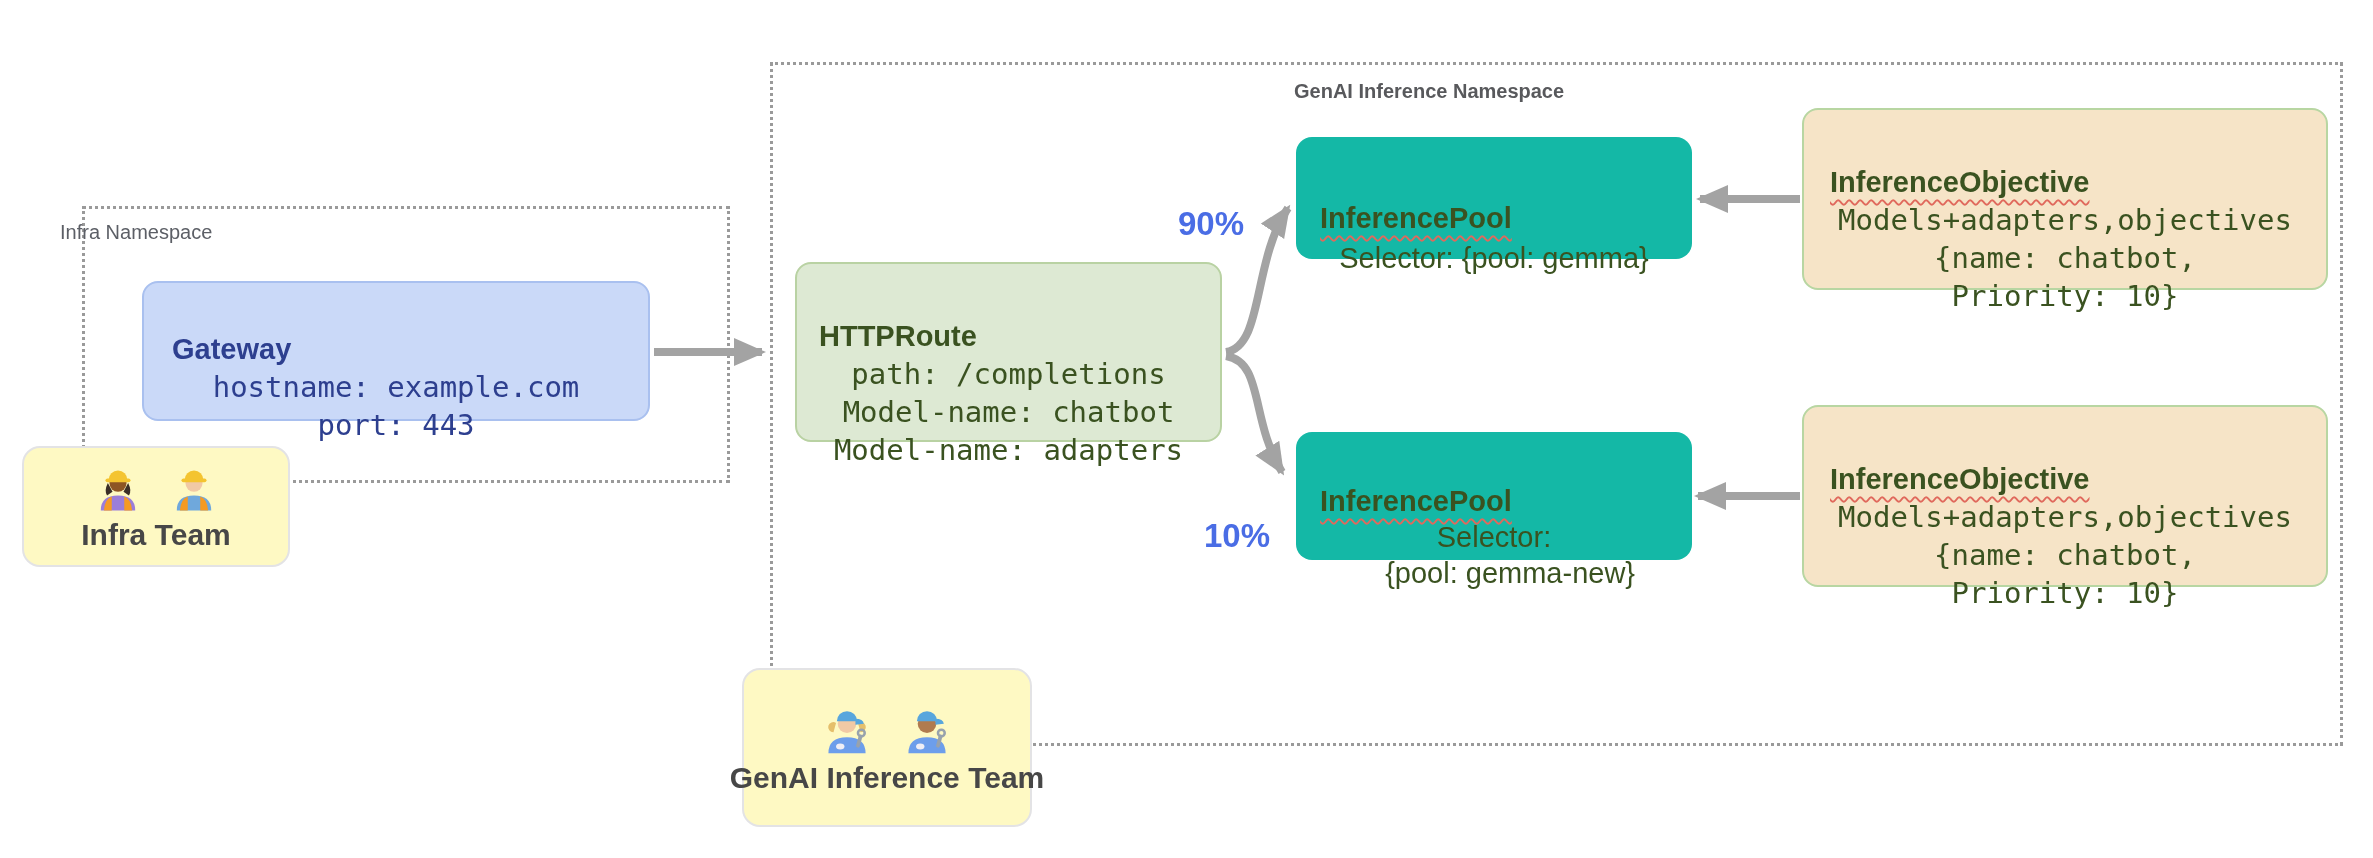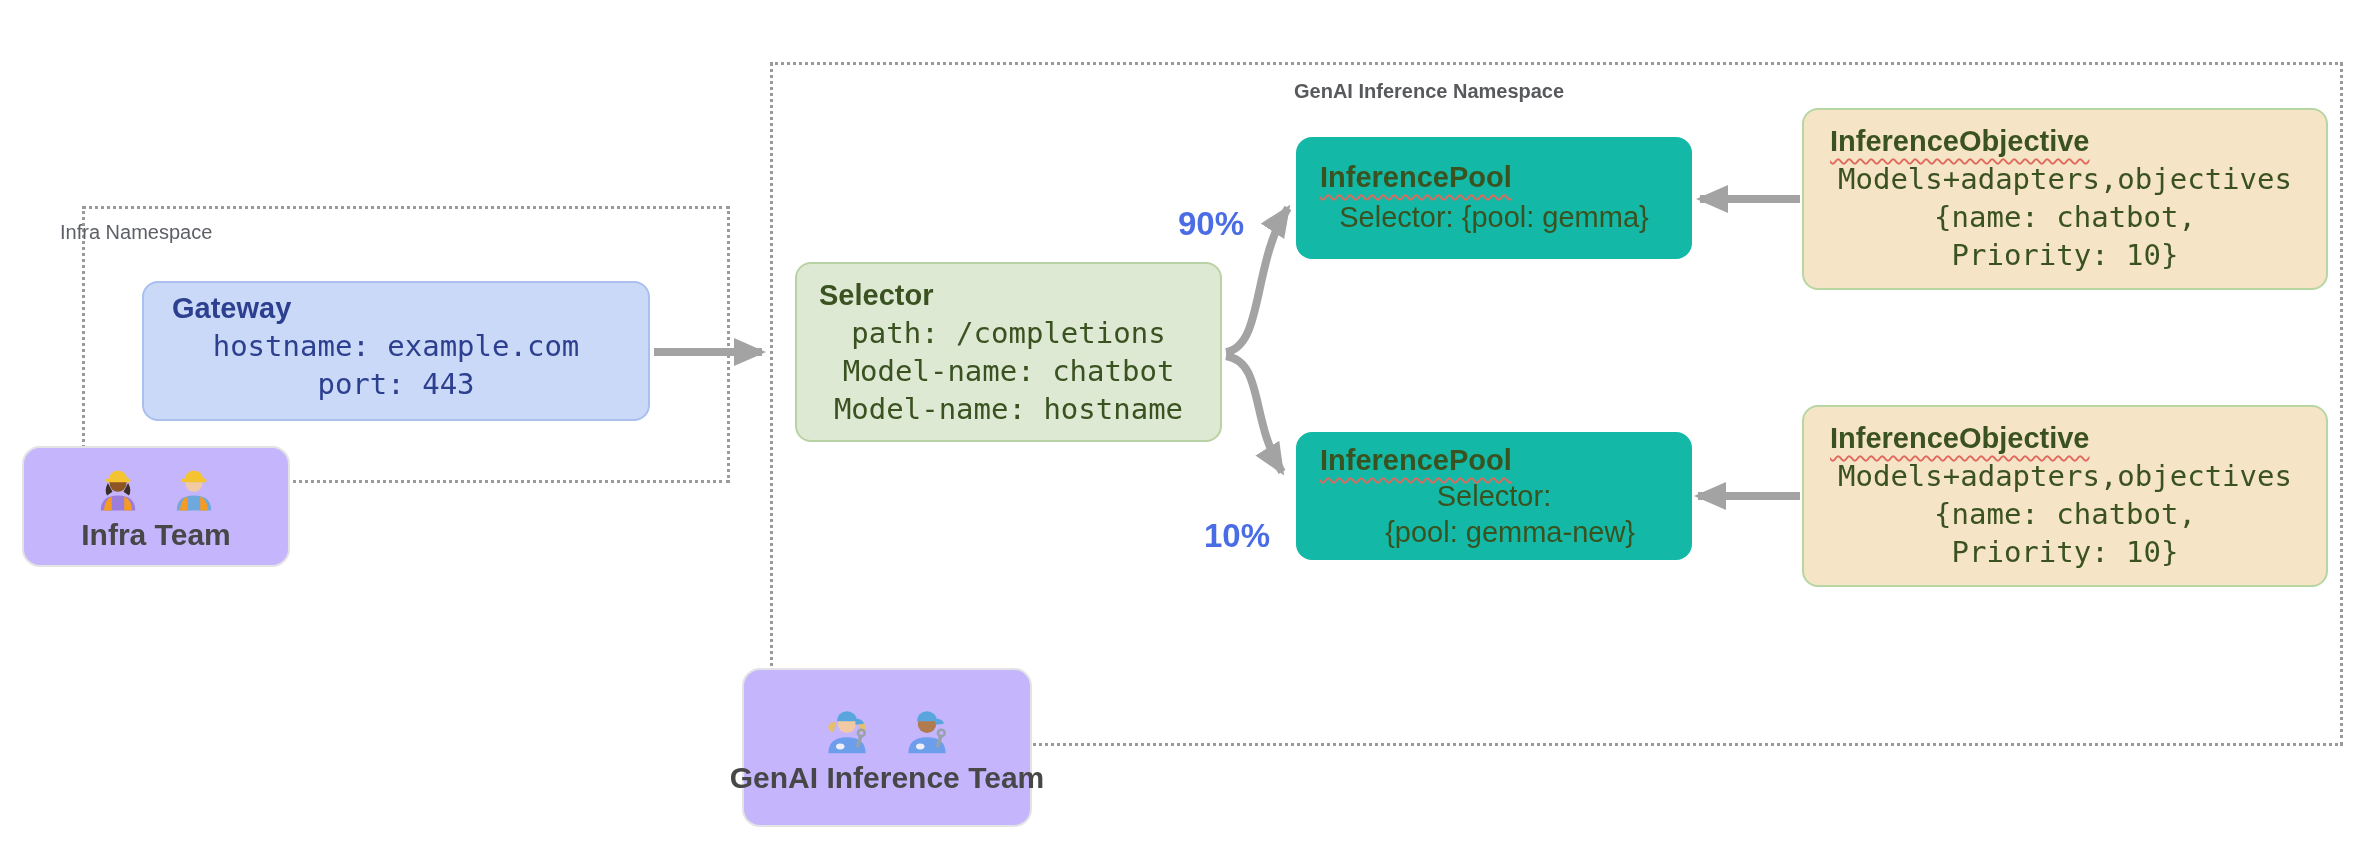--- a/index.html
+++ b/index.html
@@ -17,21 +17,21 @@
   .ns-title {
     position:absolute; z-index:3; color:#5c5f66; font-size:20px; white-space:nowrap;
   }
   #infra-ns-title { left:60px; top:221px; width:560px; text-align:left; font-weight:400; }
   #genai-ns-title { left:1294px; top:80px; font-weight:700; color:#58595c; }
 
   
   .node {
     position:absolute; box-sizing:border-box; border-radius:16px; z-index:3;
   }
-  .node .title { font-weight:700; }
+  .node .title { font-weight:700;margin-top:41px; }
   .line { white-space:pre;text-align:center; }
   .mono { font-family:"DejaVu Sans Mono", monospace; }
 
   #gateway {
     left:142px; top:281px; width:508px; height:140px;
     background:#cad9f8; border:2px solid #a9c0ef; color:#2d3f8f;
     padding:6px 28px; font-size:29px; line-height:38px;
   }
   #httproute {
     left:795px; top:262px; width:427px; height:180px;
@@ -60,21 +60,21 @@
   
   .pct {
     position:absolute; z-index:3; font-weight:700; font-size:33px; color:#4a6de5;
     line-height:1; white-space:nowrap;
   }
   #pct-top    { left:1178px; top:207px; }
   #pct-bottom { left:1204px; top:497px;margin-top:22px; }
 
   
   .team {
-    position:absolute; z-index:4; background:#c4b5fd; border:2px solid #e3e3e5;
+    position:absolute; z-index:4; background:#fef9c3; border:2px solid #e3e3e5;
     border-radius:18px; box-sizing:border-box;
     display:flex; flex-direction:column; align-items:center; justify-content:center;
     gap:6px;
   }
   #team-infra { left:22px;  top:446px; width:268px; height:121px; }
   #team-genai { left:742px; top:668px; width:290px; height:159px; }
   .team-icons { display:flex; gap:26px; align-items:flex-end; }
   .team-label { font-weight:700; font-size:30px; color:#474747; white-space:nowrap; }
 
   
@@ -105,24 +105,24 @@
     <line class="conn" x1="1800" y1="496" x2="1698" y2="496" marker-end="url(#ah)"></line>
   </svg>
 
   <div class="node" id="gateway">
     <div class="title">Gateway</div>
     <div class="line mono">hostname: example.com</div>
     <div class="line mono">port: 443</div>
   </div>
 
   <div class="node" id="httproute">
-    <div class="title">Selector</div>
+    <div class="title">HTTPRoute</div>
     <div class="line mono">path: /completions</div>
     <div class="line mono">Model-name: chatbot</div>
-    <div class="line mono">Model-name: hostname</div>
+    <div class="line mono">Model-name: adapters</div>
   </div>
 
   <div class="pct" id="pct-top">90%</div>
   <div class="pct" id="pct-bottom">10%</div>
 
   <div class="node pool" id="pool-top">
     <div class="title"><span class="squiggle">InferencePool</span></div>
     <div class="line">Selector: {pool: gemma}</div>
   </div>
   <div class="node pool" id="pool-bottom">

